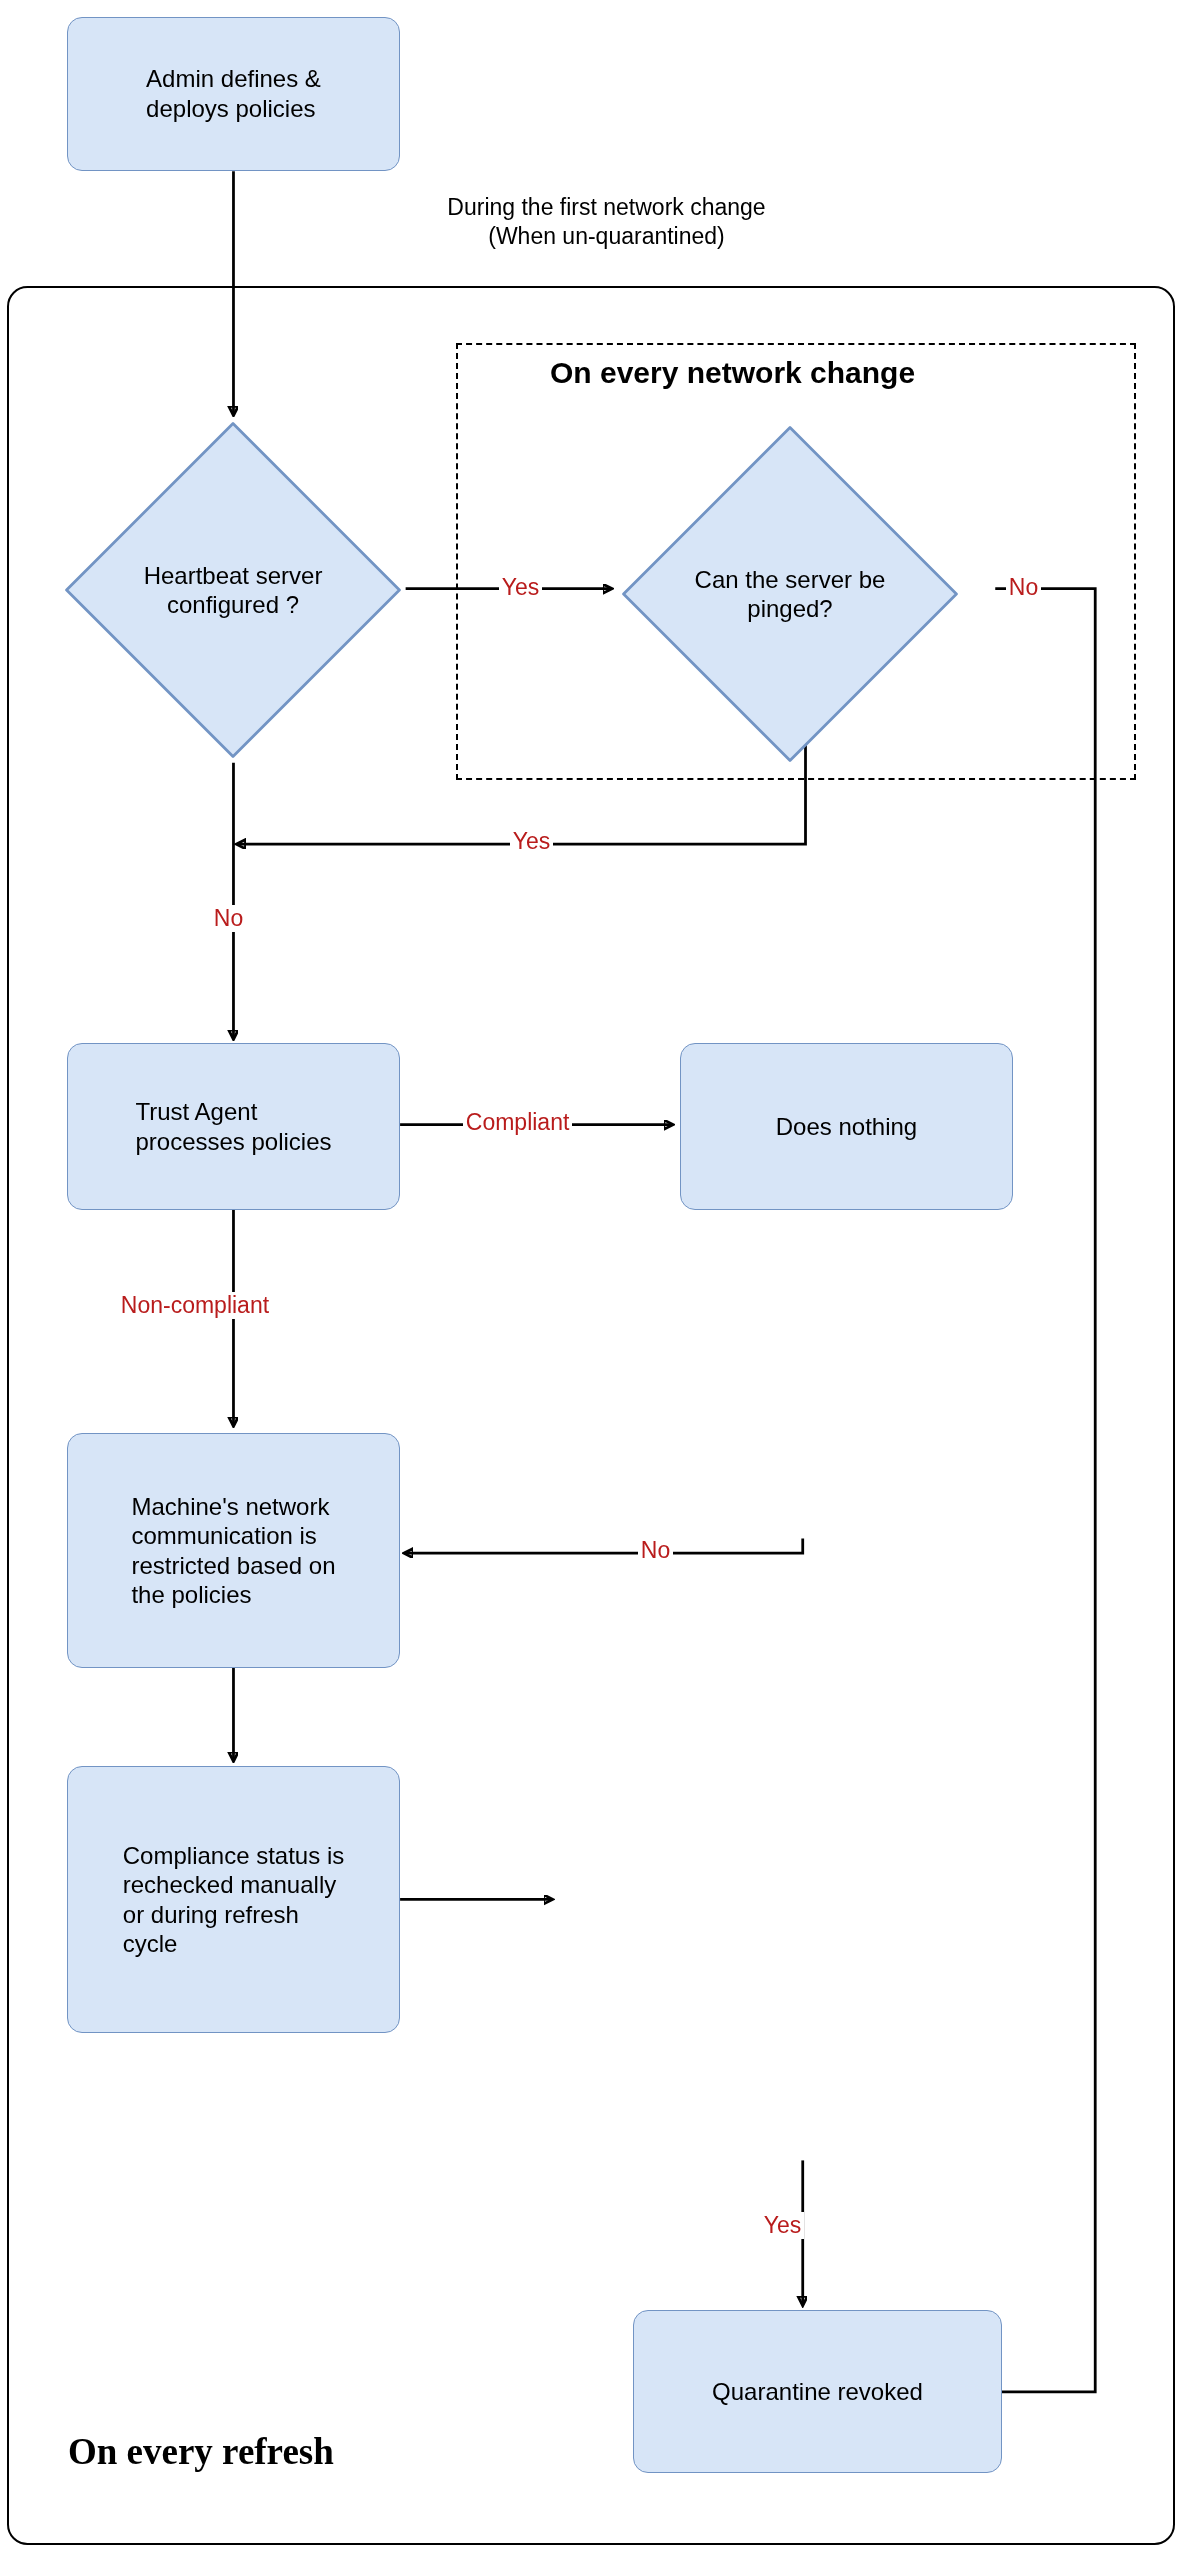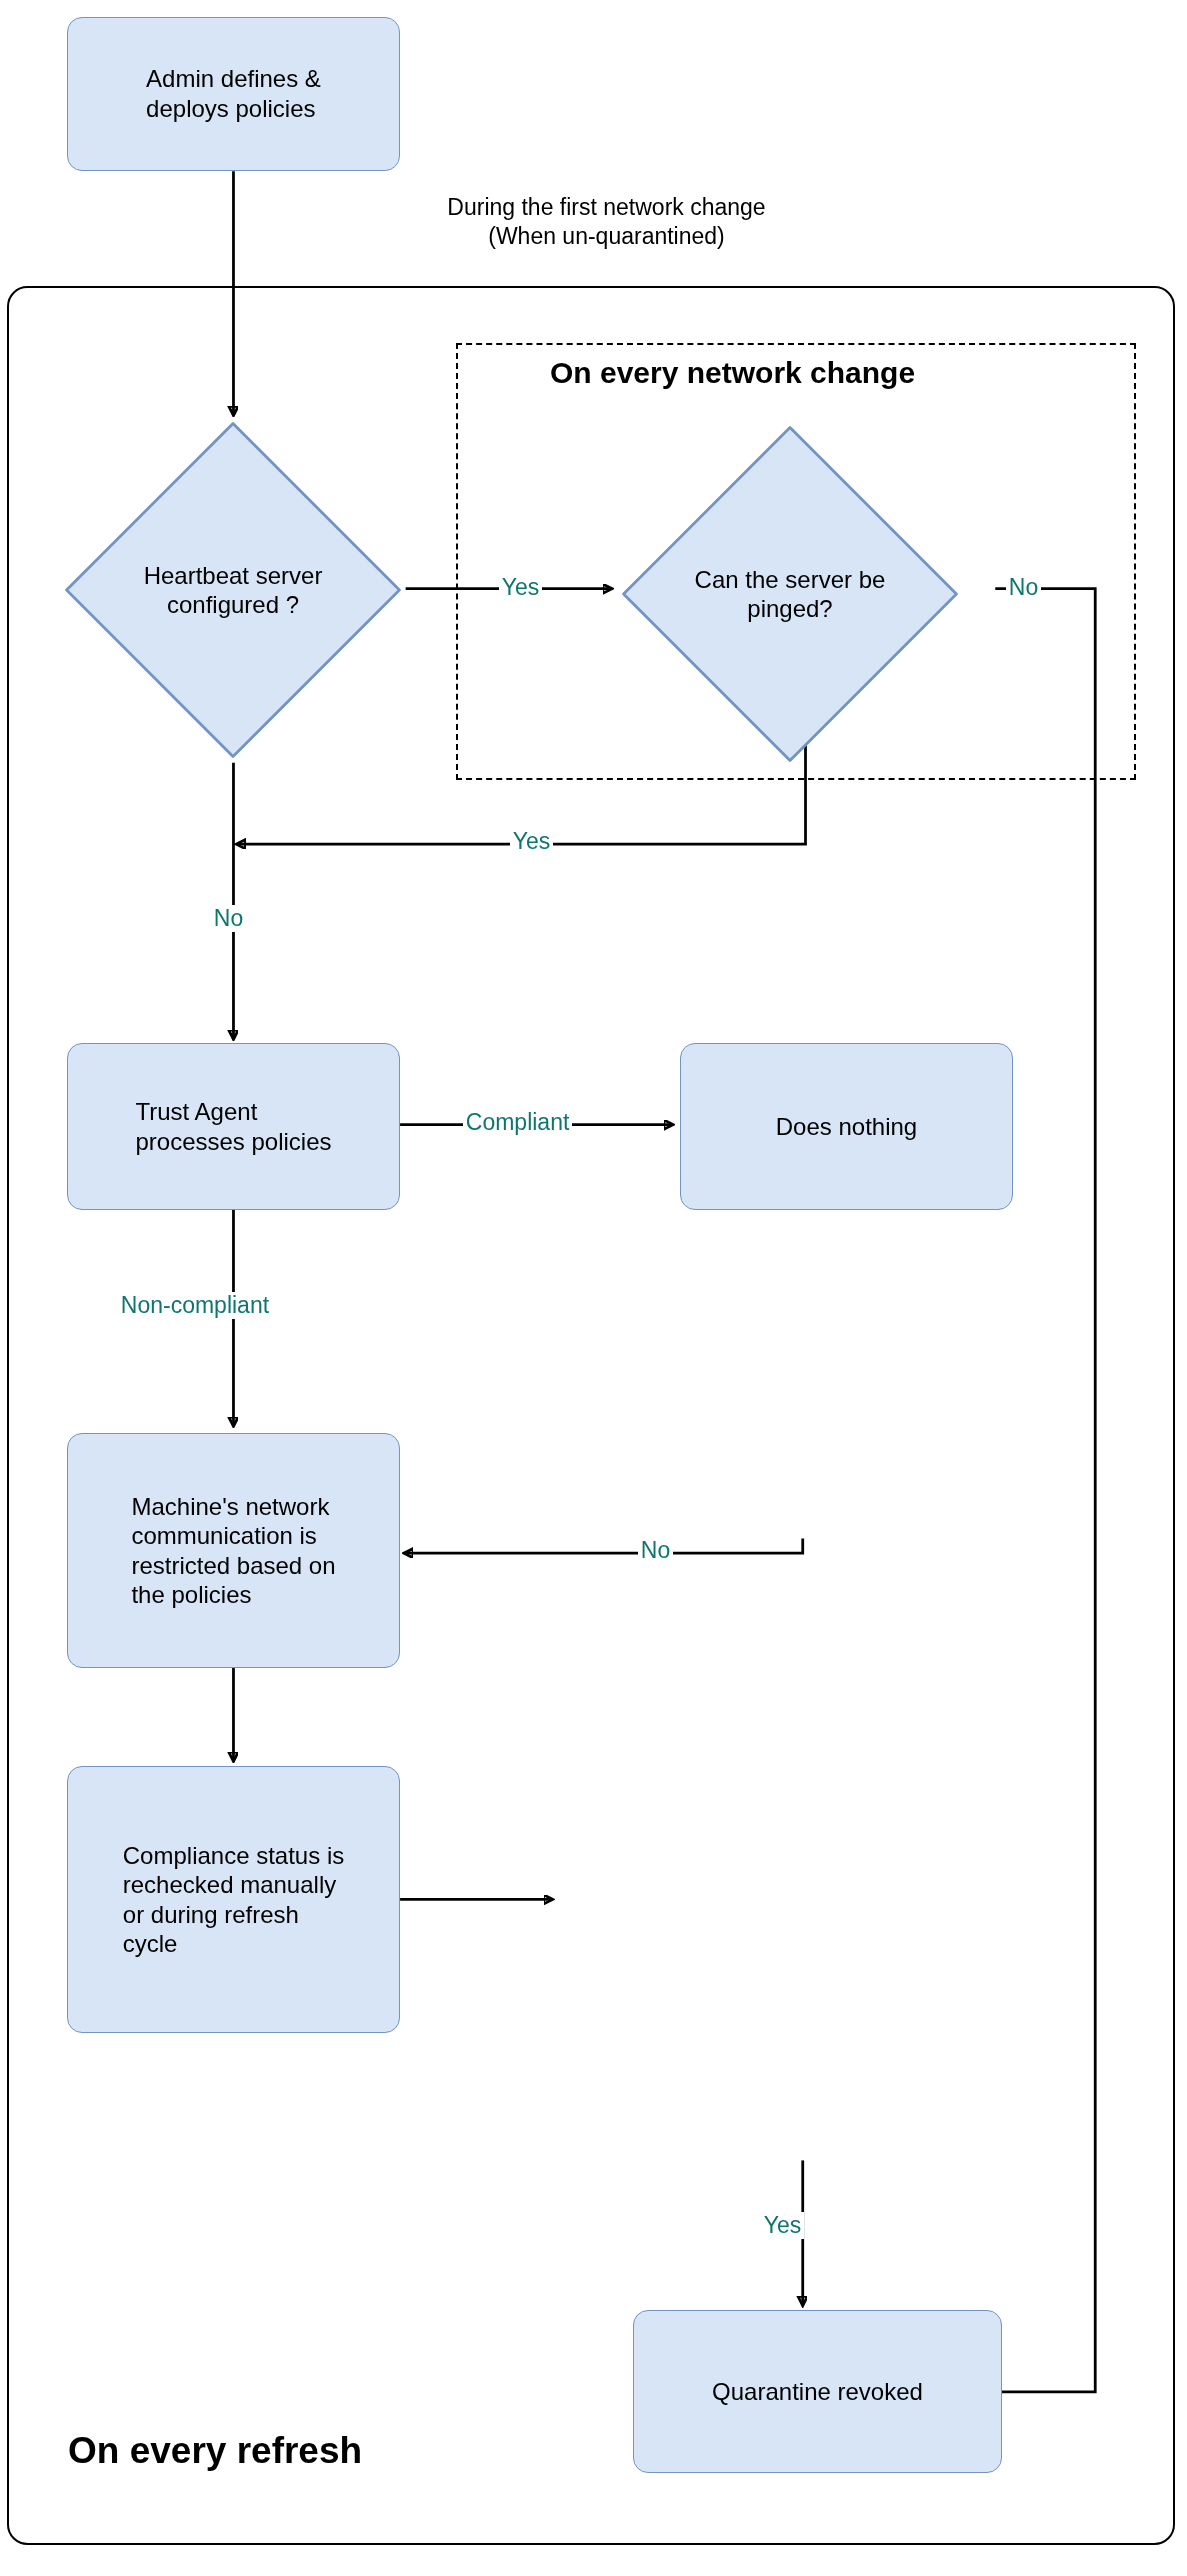--- a/index.html
+++ b/index.html
@@ -81,21 +81,21 @@
     line-height:1.25;
     white-space:pre-line;
     color:#000;
   }
   .edge-label{
     position:absolute;
     font-size:23px;
     background:#ffffff;
     padding:0 2.8px;
     white-space:nowrap;
-    color:#0f766e;
+    color:#b91c1c;
   }
   
   #wires{
     position:absolute;
     left:0;top:0;
     width:1188px;
     height:2576px;
     pointer-events:none;
   }
   #wires path, #wires line{
@@ -103,21 +103,21 @@
     stroke:#000000;
     stroke-width:3;
   }
 </style>
 </head>
 <body>
 
 <div id="stage">
 
   <div class="outer-group" style="left:7.4px; top:286px; width:1168px; height:2259px;"></div>
-  <div class="group-title" style="left:68px; top:2430px; font-size:37px;">On every refresh</div>
+  <div class="group-title" style="left:68px; top:2430px; font-size:37px;font-family:Liberation Serif, serif;">On every refresh</div>
 
   <div class="dashed-group" style="left:456px; top:343px; width:680px; height:437px;"></div>
   <div class="group-title" style="left:550px; top:356px; font-size:30px;">On every network change</div>
 
   <div class="caption" style="left:398px; top:193px; width:417px;">During the first network change
 (When un-quarantined)</div>
 
   <svg id="wires" viewBox="0 0 1283 2783" xmlns="http://www.w3.org/2000/svg">
     <defs>
       <marker id="ah" markerWidth="12" markerHeight="12" refX="9" refY="5" orient="auto" markerUnits="userSpaceOnUse">

